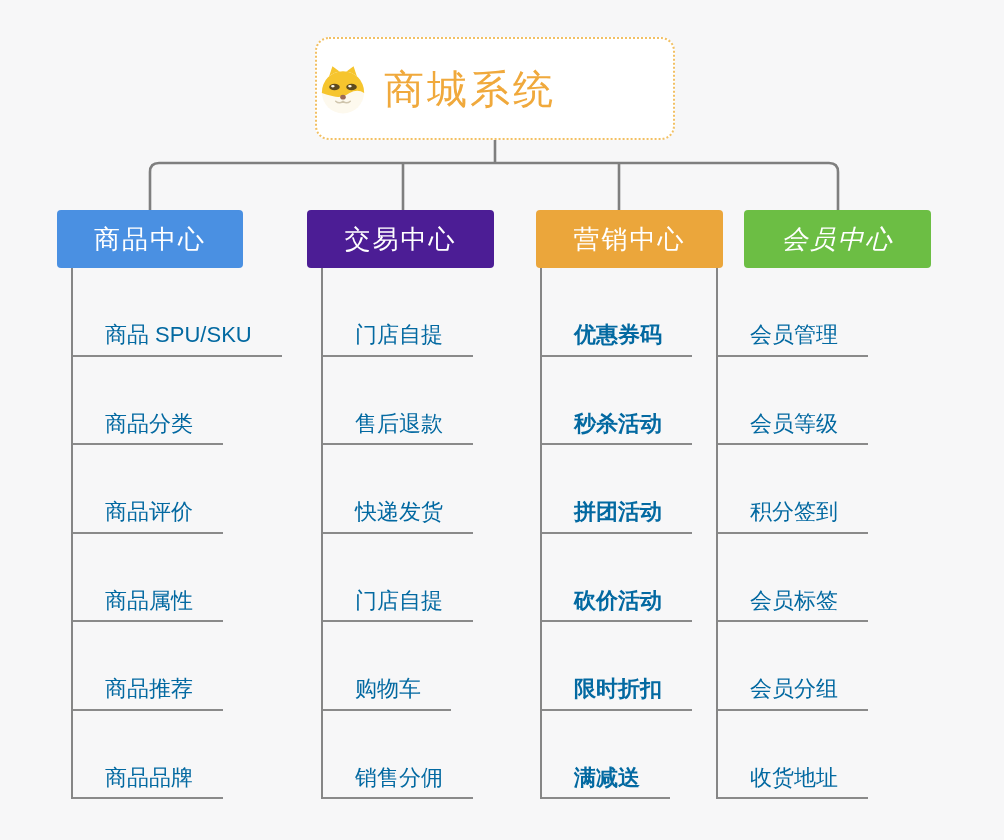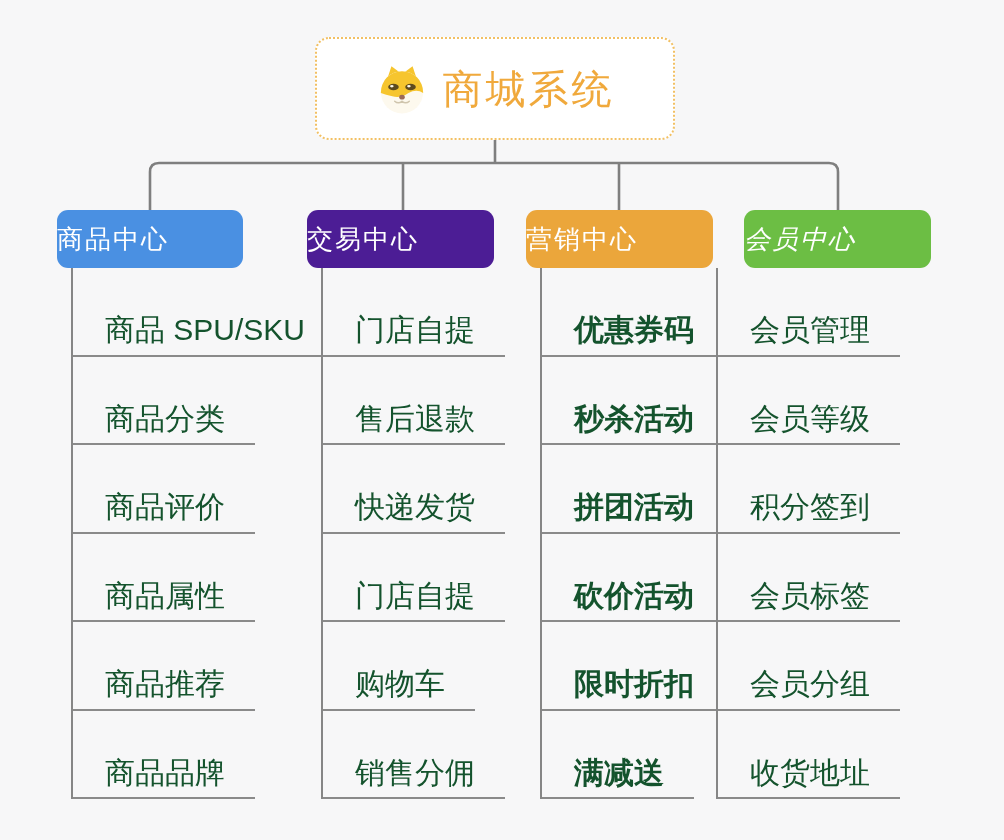--- a/index.html
+++ b/index.html
@@ -31,41 +31,41 @@
   .root-node {
     position: absolute;
     left: 315px; top: 37px;
     width: 360px; height: 103px;
     background: #ffffff;
     border: 2px dotted #f2c063;
     border-radius: 14px;
     box-sizing: border-box;
     display: flex;
     align-items: center;
-    justify-content: center;
+    justify-content: flex-start;
     gap: 15px;
   }
   .root-node .root-title {
     color: #f0a93c;
     font-size: 40px;
     letter-spacing: 3px;
     line-height: 1;
     white-space: nowrap;
   }
   .root-node svg { display: block; }
   
   .branch-header {
     position: absolute;
     top: 210px;
     height: 58px;
     width: 187px;
-    border-radius: 11px;
+    border-radius: 4px;
     display: flex;
     align-items: center;
-    justify-content: flex-start;
+    justify-content: center;
     color: #ffffff;
     font-size: 26px;
     letter-spacing: 2px;
     box-sizing: border-box;
     cursor: default;
   }
   #branch-header-0 { left: 57px; width: 186px; }
   #branch-header-1 { left: 307px; }
   #branch-header-2 { left: 526px; }
   #branch-header-3 { left: 744px; font-style: italic; }
@@ -85,22 +85,22 @@
   .sub-topic {
     flex: 1 1 0;
     display: flex;
     align-items: flex-end;
     width: max-content;
     box-sizing: border-box;
     padding: 0 30px 6px 32px;
     border-bottom: 2px solid #8a8a8a;
   }
   .sub-topic .sub-label {
-    font-size: 30px;
-    color: #14532d;
+    font-size: 22px;
+    color: #0369a1;
     line-height: 1.25;
     white-space: nowrap;
   }
 </style>
 </head>
 <body>
 
 <div id="canvas">
 
   <svg id="connectors" viewBox="0 0 1004 840" xmlns="http://www.w3.org/2000/svg">
@@ -133,21 +133,21 @@
     </span>
     <span class="root-title">商城系统</span>
   </div>
 
   <div class="branch-header" id="branch-header-0" style="background: rgb(74, 144, 226);">
     <span>商品中心</span>
   </div>
   <div class="branch-header" id="branch-header-1" style="background: #4c1d95;">
     <span>交易中心</span>
   </div>
-  <div class="branch-header" id="branch-header-2" style="background: rgb(235, 166, 59);">
+  <div class="branch-header" id="branch-header-2" style="background: rgb(235, 166, 59); margin-left: 10px;">
     <span>营销中心</span>
   </div>
   <div class="branch-header" id="branch-header-3" style="background: rgb(108, 190, 68);">
     <span>会员中心</span>
   </div>
 
   <div class="children-col" id="children-col-0">
     <div class="sub-topic">
         <span class="sub-label">商品 SPU/SKU</span>
       </div>

